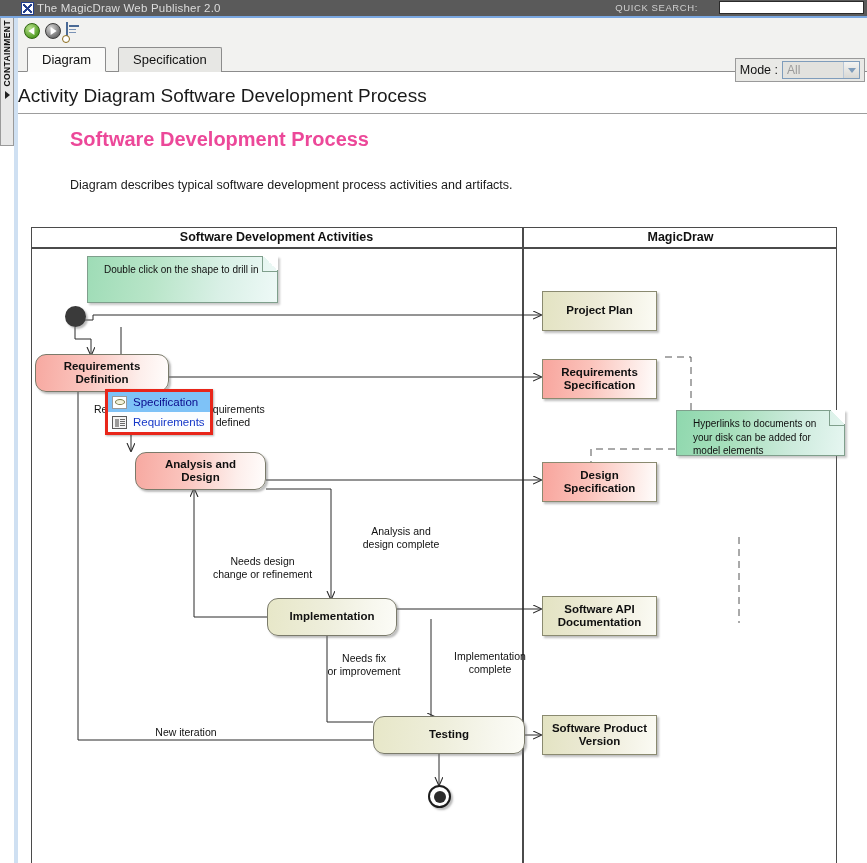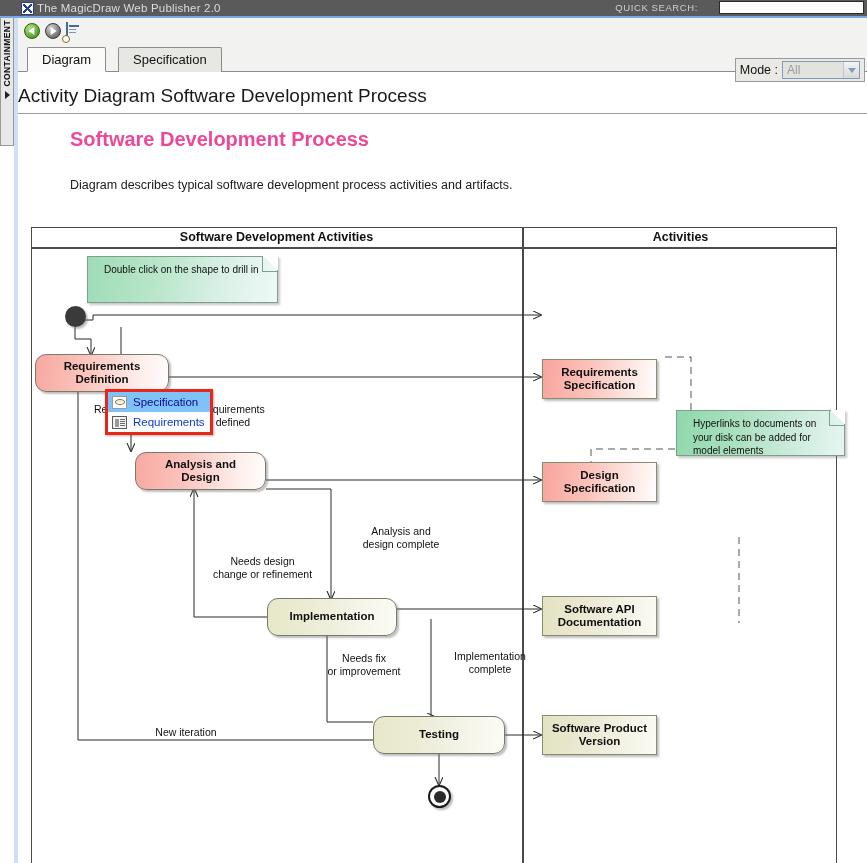--- a/index.html
+++ b/index.html
@@ -297,21 +297,21 @@
 
   <div class="doc-title">Software Development Process</div>
   <div class="doc-desc">Diagram describes typical software development process activities and artifacts.</div>
 
   <div class="canvas">
 
     <div class="lane-outer"></div>
     <div class="lane-headrow"></div>
     <div class="lane-div"></div>
     <div class="lane-title l1">Software Development Activities</div>
-    <div class="lane-title l2">Activities</div>
+    <div class="lane-title l2">MagicDraw</div>
 
     <svg class="edges" viewBox="0 0 836 636">
       <defs>
         <marker id="ah" markerWidth="9" markerHeight="9" refX="8" refY="4" orient="auto">
           <path d="M0,0 L9,4 L0,8" fill="none" stroke="#2b2b2b" stroke-width="1.1"></path>
         </marker>
       </defs>
       <g fill="none" stroke="#2b2b2b" stroke-width="1">
 
         <path d="M49,93 L62,93 L62,88 L510,88" marker-end="url(#ah)"></path>
@@ -365,26 +365,29 @@
 
     <div class="act red node" style="left:104px; top:225px; width:131px; height:38px;">
       <span style="white-space:pre-line">Analysis and
 Design</span>
     </div>
 
     <div class="act olive node" style="left:236px; top:371px; width:130px; height:38px;">
       <span style="white-space:pre-line">Implementation</span>
     </div>
 
-    <div class="act olive node" style="left:342px; top:489px; width:132px; height:38px;">
+    <div class="act olive node" style="left:342px; top:489px; width:152px; height:38px;">
       <span style="white-space:pre-line">Testing</span>
     </div>
 
     <div class="final-node" style="left:397px; top:558px;"></div>
 
+    <div class="artifact olive node" style="left:511px; top:64px; width:115px; height:40px;">
+      <span style="white-space:pre-line">Project Plan</span>
+    </div>
 
     <div class="artifact red node" style="left:511px; top:132px; width:115px; height:40px;">
       <span style="white-space:pre-line">Requirements
 Specification</span>
     </div>
 
     <div class="artifact red node" style="left:511px; top:235px; width:115px; height:40px;">
       <span style="white-space:pre-line">Design
 Specification</span>
     </div>

